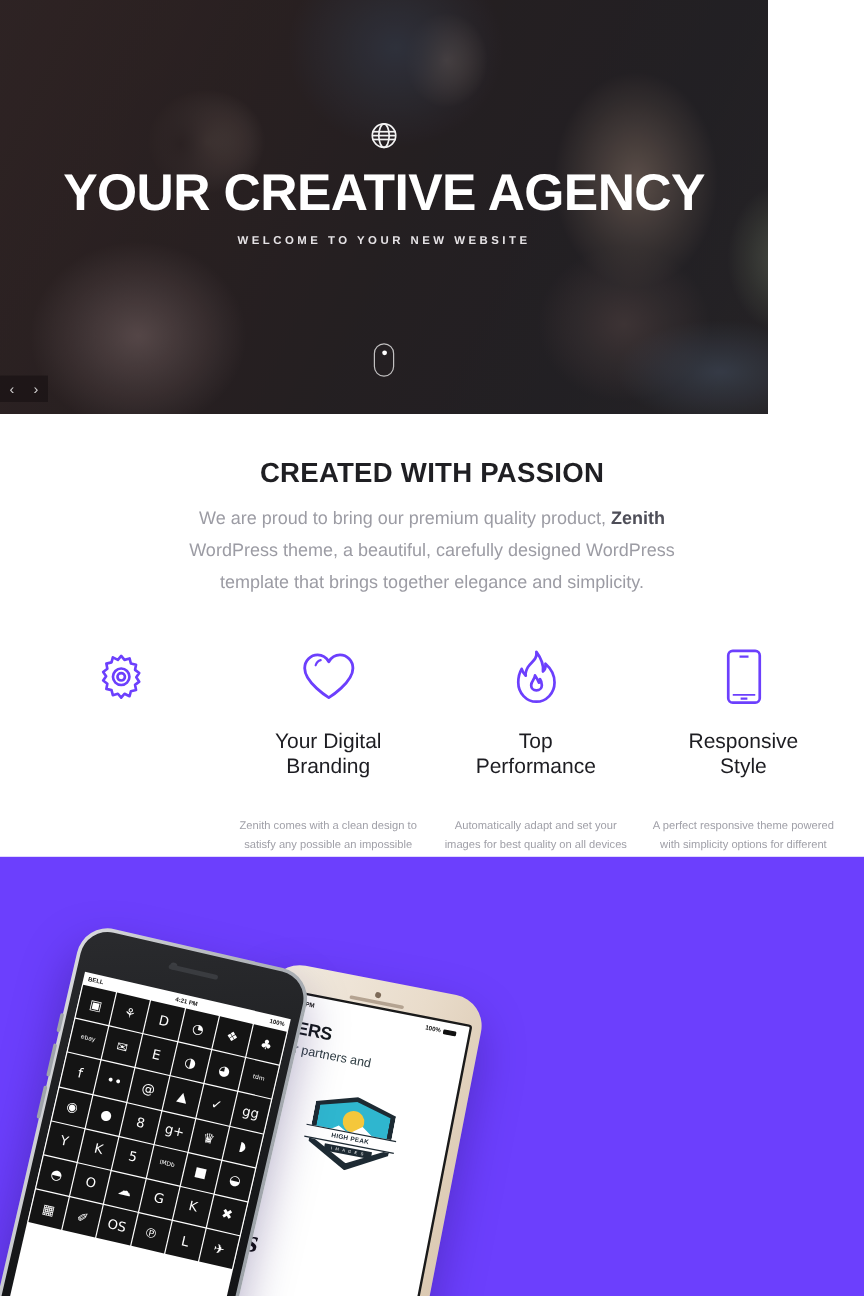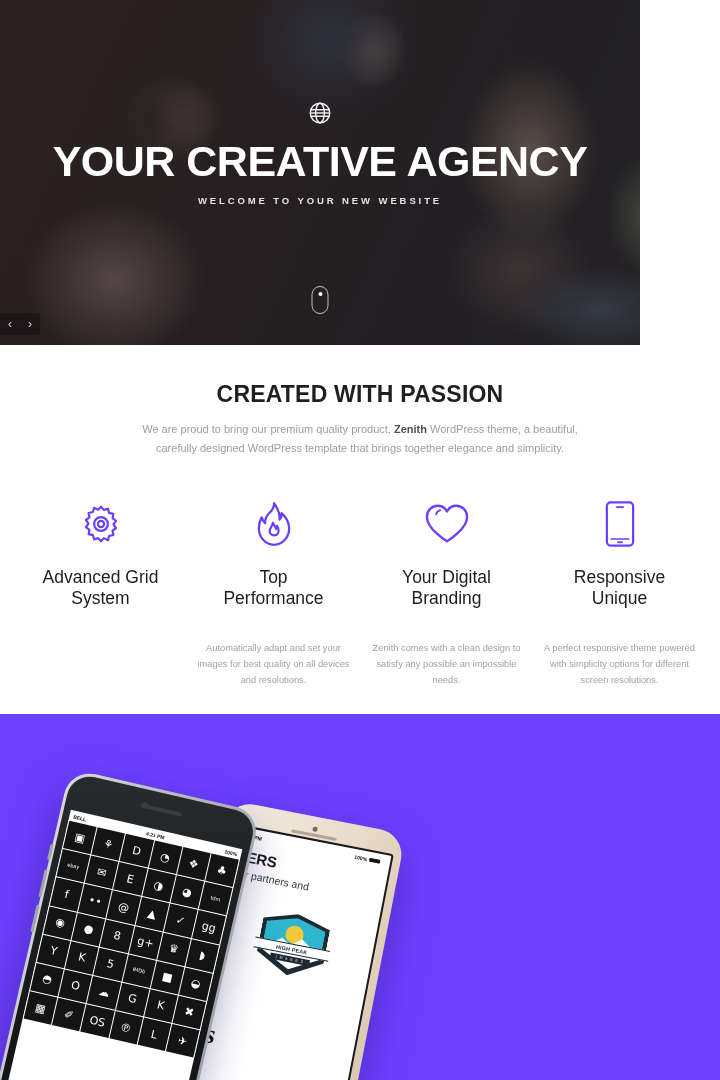--- a/index.html
+++ b/index.html
@@ -105,21 +105,21 @@
     text-align:center;
     font-size:23px;
     font-weight:700;
     color:#1f1f23;
     letter-spacing:.2px;
   }
   .sec-desc {
     margin:12px auto 0;
     width:440px;
     text-align:center;
-    font-size:11px;
+    font-size:15px;
     line-height:1.75;
     color:#9c9ca4;
   }
   .sec-desc b { color:#4e4e58; font-weight:700; }
 
   .cards {
     display:flex;
     margin-top:40px;
     padding:0 14px;
   }
@@ -312,59 +312,57 @@
   <div class="cards">
 
     <div class="card">
       <div class="card-ico">
         <svg width="44" height="44" viewBox="0 0 48 48" fill="none" stroke="#6c3ffd" stroke-width="2.4" stroke-linejoin="round">
           <path d="M24 5l3 3.6 4.6-1.3 1.2 4.6 4.7 1.1-.9 4.7 3.8 2.9-2.7 3.9 2.7 3.9-3.8 2.9.9 4.7-4.7 1.1-1.2 4.6L27 39.4 24 43l-3-3.6-4.6 1.3-1.2-4.6L10.5 35l.9-4.7L7.6 27.4l2.7-3.9-2.7-3.9 3.8-2.9-.9-4.7 4.7-1.1 1.2-4.6L21 8.6 24 5z"></path>
           <circle cx="24" cy="24" r="7.5"></circle>
           <circle cx="24" cy="24" r="3.4"></circle>
         </svg>
       </div>
-      <div class="card-title">Advanced Grid
-System</div>
+    </div>
+
+    <div class="card">
+      <div class="card-ico">
+        <svg width="46" height="42" viewBox="0 0 50 46" fill="none" stroke="#6c3ffd" stroke-width="2.6" stroke-linejoin="round" stroke-linecap="round">
+          <path d="M25 42C25 42 3 28.5 3 15.2 3 8.2 8.4 3 14.8 3 19.3 3 22.8 5.4 25 9.2 27.2 5.4 30.7 3 35.2 3 41.6 3 47 8.2 47 15.2 47 28.5 25 42 25 42z"></path>
+          <path d="M13 12.5c.8-2.6 2.6-4.2 4.6-4.7" stroke-width="2"></path>
+        </svg>
+      </div>
+      <div class="card-title">Your Digital
+Branding</div>
+      <div class="card-text">Zenith comes with a clean design to satisfy any possible an impossible needs.</div>
     </div>
 
     <div class="card">
       <div class="card-ico">
         <svg width="34" height="46" viewBox="0 0 36 48" fill="none" stroke="#6c3ffd" stroke-width="2.4" stroke-linejoin="round" stroke-linecap="round">
           <path d="M18 2c1 7-5 9-7.5 13.5C8 20 8.6 23 8.6 23S6 20.6 5 17C2.6 21 2 25 2 29c0 9.4 7.2 17 16 17s16-7.6 16-17c0-8-4-13-8-16.5.4 3.2-.6 5.6-2.2 6.8.8-6.6-2.6-13-5.8-17.3z"></path>
           <path d="M18 36c-2.8 0-4.6-2-4.6-4.6 0-3.4 3-4.6 3.4-8.6 1.6 2.4 2.6 4 3.4 6.4.6-1 1-2 1-3.2 1.2 1.6 1.6 3.6 1.6 5.4 0 2.6-2 4.6-4.8 4.6z"></path>
         </svg>
       </div>
       <div class="card-title">Top
 Performance</div>
       <div class="card-text">Automatically adapt and set your images for best quality on all devices and resolutions.</div>
-    </div>
-
-    <div class="card">
-      <div class="card-ico">
-        <svg width="46" height="42" viewBox="0 0 50 46" fill="none" stroke="#6c3ffd" stroke-width="2.6" stroke-linejoin="round" stroke-linecap="round">
-          <path d="M25 42C25 42 3 28.5 3 15.2 3 8.2 8.4 3 14.8 3 19.3 3 22.8 5.4 25 9.2 27.2 5.4 30.7 3 35.2 3 41.6 3 47 8.2 47 15.2 47 28.5 25 42 25 42z"></path>
-          <path d="M13 12.5c.8-2.6 2.6-4.2 4.6-4.7" stroke-width="2"></path>
-        </svg>
-      </div>
-      <div class="card-title">Your Digital
-Branding</div>
-      <div class="card-text">Zenith comes with a clean design to satisfy any possible an impossible needs.</div>
     </div>
 
     <div class="card">
       <div class="card-ico">
         <svg width="30" height="48" viewBox="0 0 32 50" fill="none" stroke="#6c3ffd" stroke-width="2.4" stroke-linejoin="round">
           <rect x="2" y="2" width="28" height="46" rx="4"></rect>
           <line x1="12" y1="7" x2="20" y2="7" stroke-width="2"></line>
           <line x1="6" y1="41" x2="26" y2="41" stroke-width="1.6"></line>
           <line x1="13" y1="44.5" x2="19" y2="44.5" stroke-width="2"></line>
         </svg>
       </div>
       <div class="card-title">Responsive
-Unique</div>
+Style</div>
       <div class="card-text">A perfect responsive theme powered with simplicity options for different screen resolutions.</div>
     </div>
 
   </div>
 </section>
 
 <section class="showcase">
 
   <div class="phones">
 

